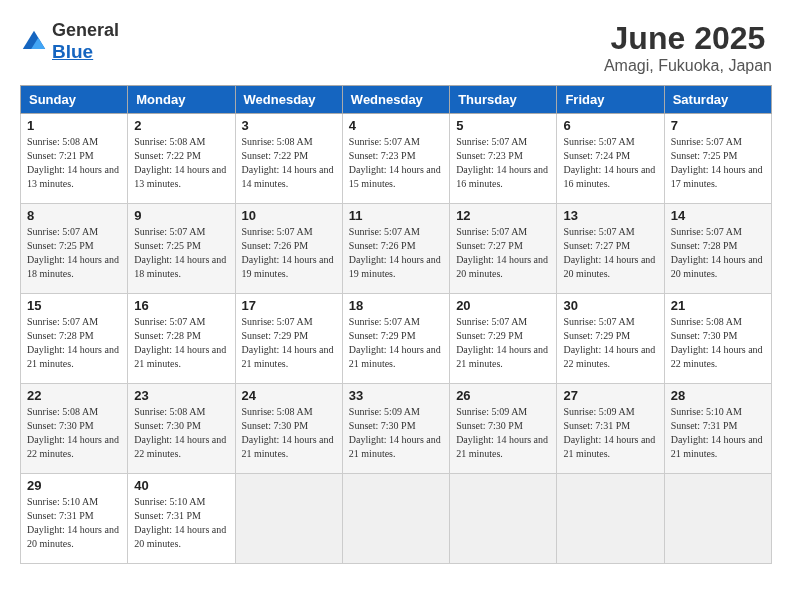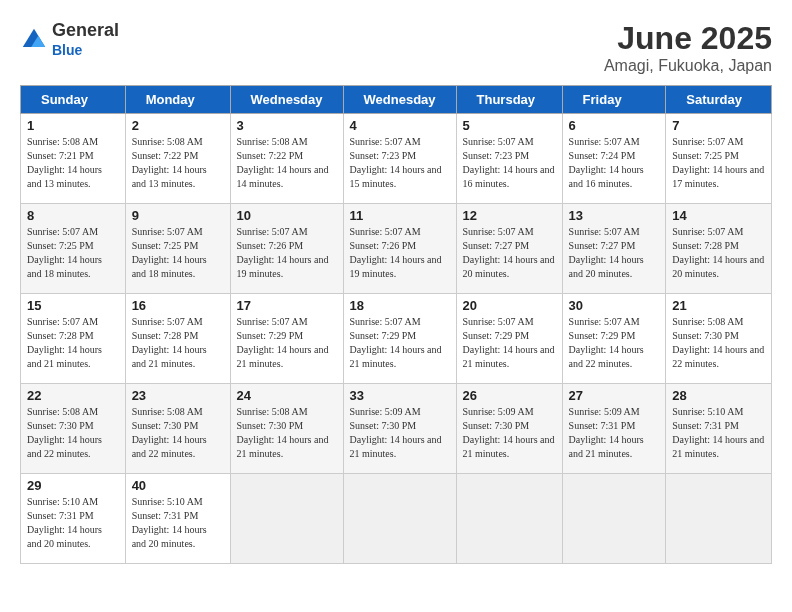--- a/index.html
+++ b/index.html
@@ -21,49 +21,50 @@
       align-items: center;
       gap: 4px;
     }
     .logo-text-general {
       font-size: 18px;
       font-weight: bold;
       color: #333;
       margin-top: 44px;
     }
     .logo-text-blue {
-      font-size: 14px;
+      font-size: 19px;
       font-weight: bold;
       color: #1565c0;
+      text-decoration: underline;
     }
     .logo-icon {
       width: 28px;
       height: 28px;
     }
     .title-block {
-      text-align: right;
+      text-align: center;
     }
     .month-title {
       font-size: 32px;
       font-weight: bold;
       color: #333;
     }
     .location-title {
       font-size: 16px;
       color: #555;
     }
     .calendar {
       width: 100%;
       border-collapse: collapse;
     }
     .calendar th {
       background-color: #1565c0;
       color: #fff;
       text-align: left;
-      padding: 6px 20px;
+      padding: 6px 8px;
       font-size: 13px;
       border: 1px solid #aaa;
     }
     .calendar td {
       vertical-align: top;
       border: 1px solid #ccc;
       padding: 4px 6px;
       width: 107px;
       height: 90px;
       background: #fff;

